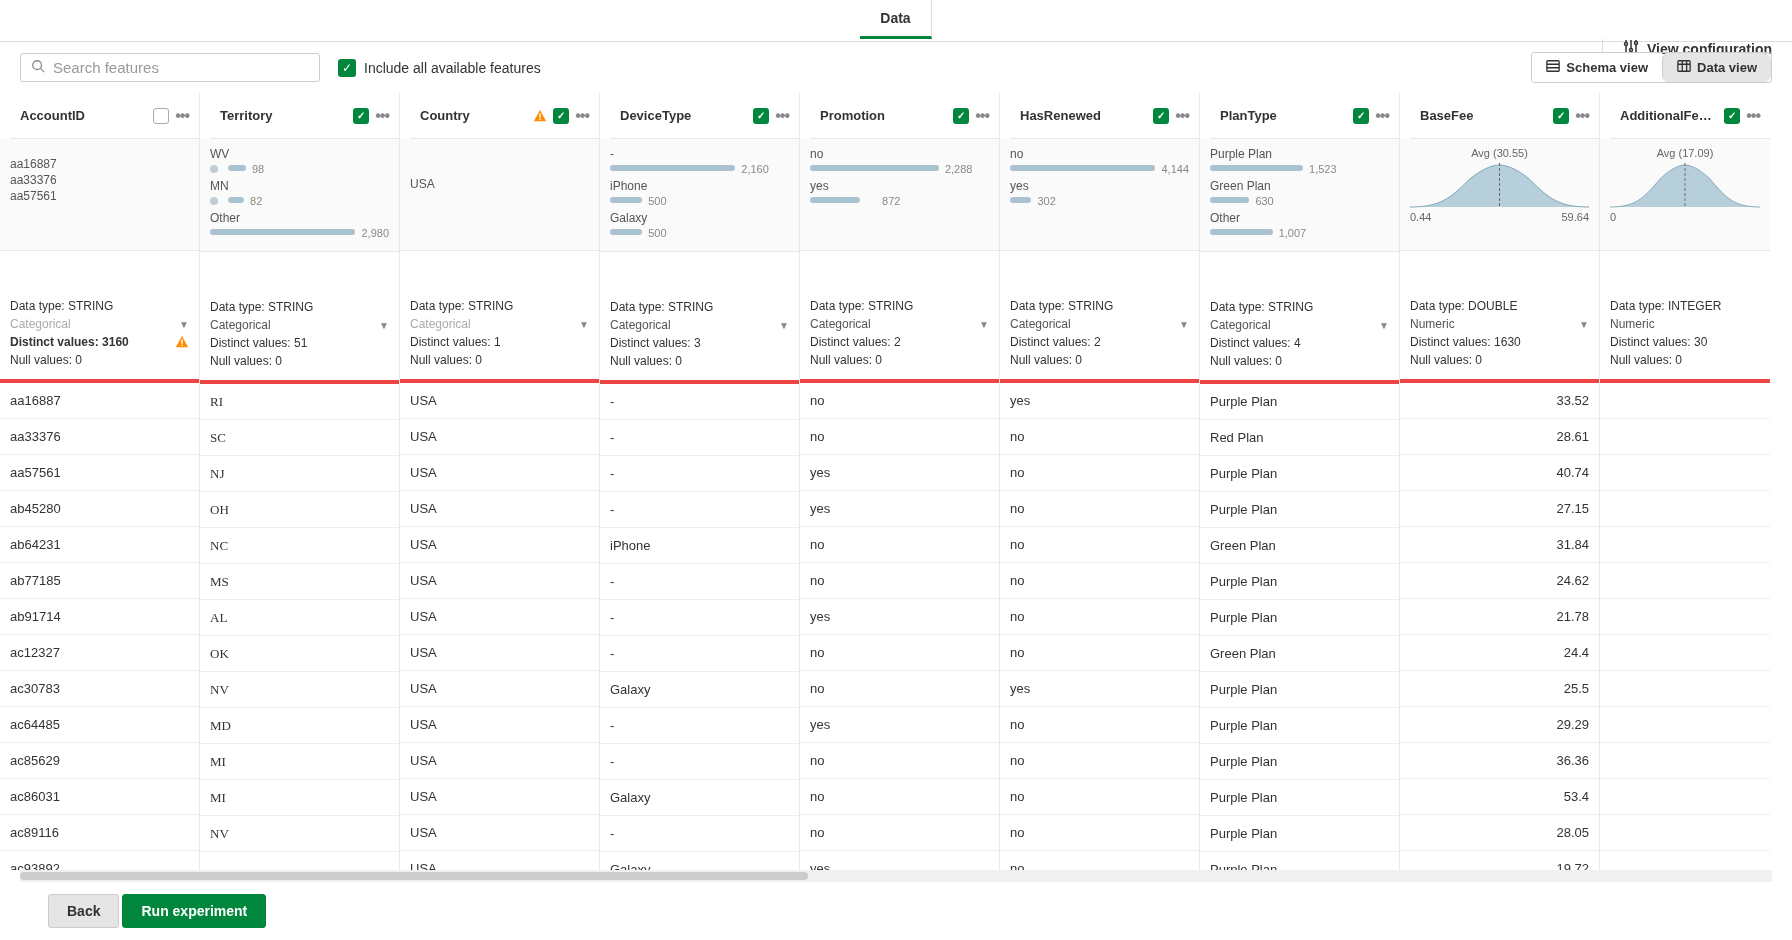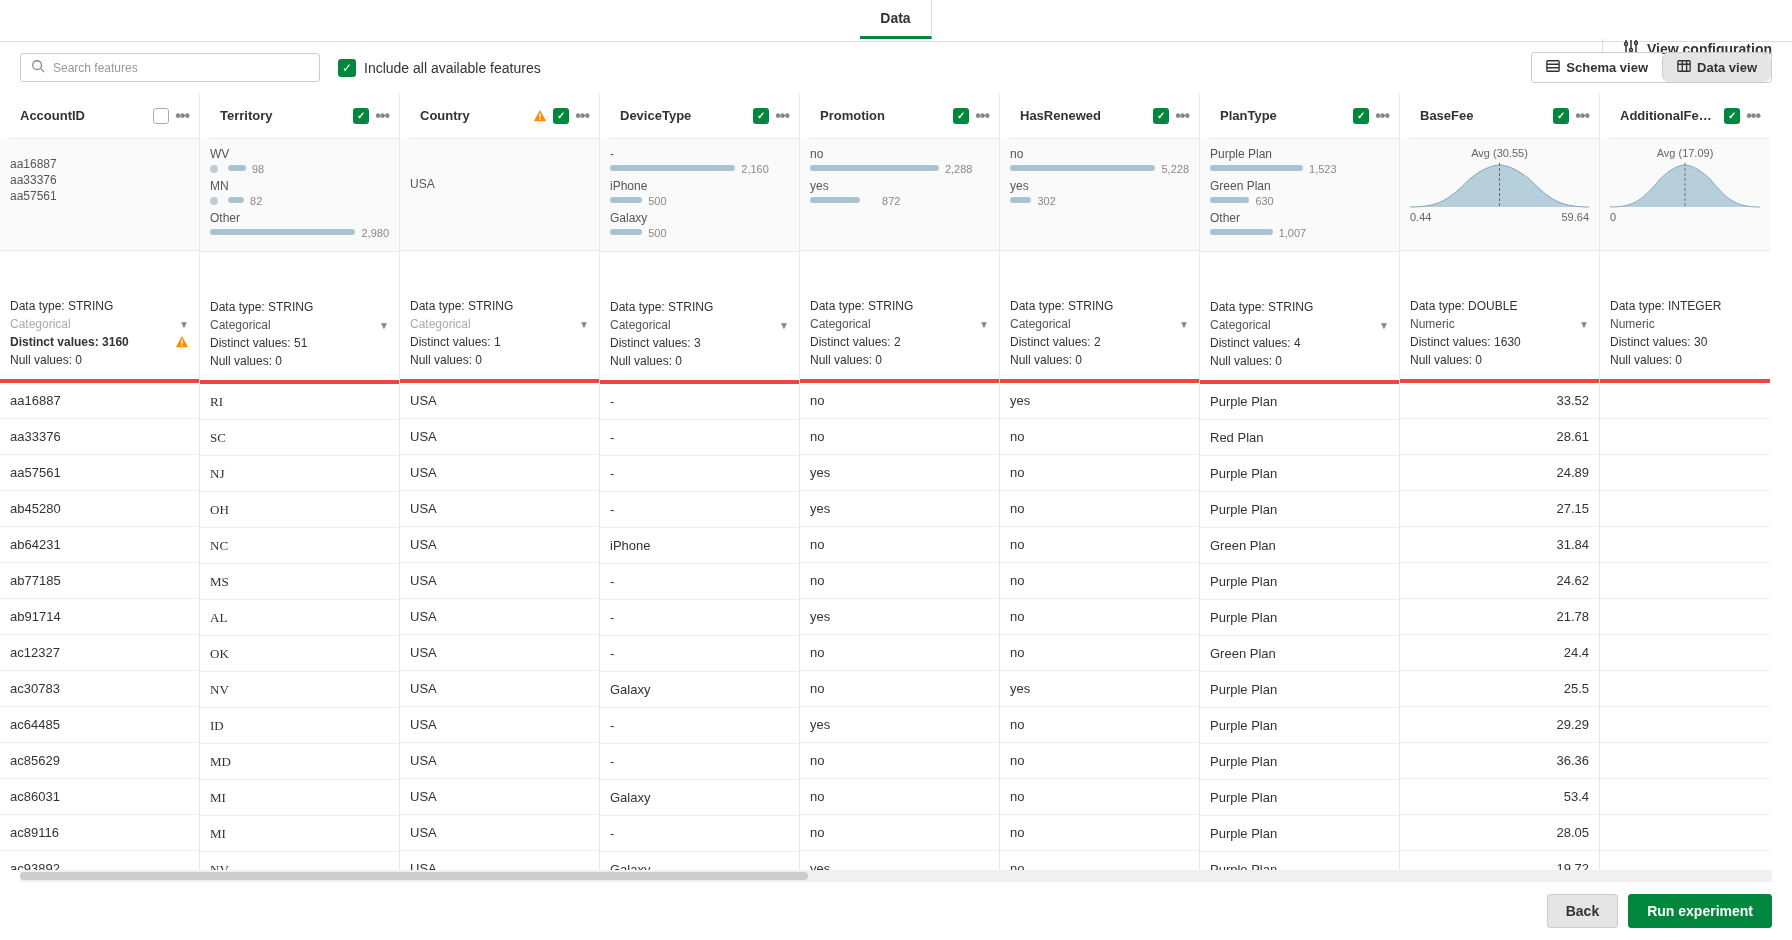--- a/index.html
+++ b/index.html
@@ -8,21 +8,21 @@
 
 
 .top-bar { display: flex; align-items: center; border-bottom: 1px solid #ddd; height: 42px; flex-direction: column; }
 .tab { padding: 10px 20px; font-size: 14px; font-weight: 600; color: #333; border-bottom: 3px solid #00873d; background: #fff; border-right: 1px solid #ddd; }
 .view-config { margin-left: auto; display: flex; align-items: center; gap: 8px; padding: 0 20px; font-size: 14px; font-weight: 600; color: #333; border-left: 1px solid #ddd; height: 100%; }
 .sliders-icon { display: inline-block; }
 
 
 .toolbar { display: flex; align-items: center; padding: 10px 20px; gap: 18px; }
 .search-box { display: flex; align-items: center; border: 1px solid #ccc; border-radius: 3px; padding: 5px 10px; width: 300px; background: #fff; }
-.search-box input { border: none; outline: none; font-size: 12px; width: 100%; color: #be185d; }
+.search-box input { border: none; outline: none; font-size: 15px; width: 100%; color: #be185d; }
 .search-box input::placeholder { color: #999; }
 .search-icon { margin-right: 8px; color: #888; }
 .include-all { display: flex; align-items: center; gap: 8px; font-size: 14px; color: #333; }
 .chk-on { width: 18px; height: 18px; background: #00873d; border-radius: 3px; display: inline-flex; align-items: center; justify-content: center; color: #fff; font-size: 12px; }
 .view-toggle { margin-left: auto; display: flex; border: 1px solid #ccc; border-radius: 3px; overflow: hidden; }
 .view-btn { padding: 6px 14px; display: flex; align-items: center; gap: 6px; font-size: 13px; font-weight: 600; color: #333; background: #fff; border: none; cursor: pointer; }
 .view-btn.active { background: #e5e5e5; border-radius: 7px; }
 .view-btn + .view-btn { border-left: 1px solid #ccc; }
 
 
@@ -62,21 +62,21 @@
 
 .data-body .cell { padding: 8px 10px; height: 36px; border-bottom: 1px solid #eee; font-size: 13px; color: #333; display: flex; align-items: center; }
 .cell.right { justify-content: flex-end; }
 .blue-text { color: #2b5c8a; font-family: Liberation Serif, serif; }
 
 
 .hscroll { height: 12px; background: #f0f0f0; position: relative; margin: 0 20px 0 20px; }
 .hscroll-thumb { position: absolute; top: 2px; left: 0; width: 45%; height: 8px; background: #ccc; border-radius: 4px; }
 
 
-.footer { margin-top: auto; display: flex; justify-content: flex-end; padding: 12px 20px; gap: 10px; margin-left: 28px; }
+.footer { margin-top: auto; display: flex; padding: 12px 20px; gap: 3px; margin-left: 28px; }
 .btn { padding: 8px 18px; border-radius: 3px; font-size: 14px; font-weight: 600; border: 1px solid #ccc; background: #e5e5e5; color: #333; cursor: pointer; }
 .btn.primary { background: #00873d; color: #fff; border-color: #00873d; }
 </style>
 </head>
 <body>
 
 <div class="app">
 
   <div class="top-bar">
     <div class="tab">Data</div>
@@ -233,21 +233,20 @@
           <div class="data-body">
             <div class="cell blue-text">RI</div>
             <div class="cell blue-text">SC</div>
             <div class="cell blue-text">NJ</div>
             <div class="cell blue-text">OH</div>
             <div class="cell blue-text">NC</div>
             <div class="cell blue-text">MS</div>
             <div class="cell blue-text">AL</div>
             <div class="cell blue-text">OK</div>
             <div class="cell blue-text">NV</div>
-            <div class="cell blue-text">ID</div>
             <div class="cell blue-text">MD</div>
             <div class="cell blue-text">MI</div>
             <div class="cell blue-text">MI</div>
             <div class="cell blue-text">NV</div>
           </div>
         </div>
         <div class="col" style="width: 200px;">
           <div class="col-header">
             <span class="col-name">Country</span>
             <span class="warn-icon">
@@ -414,21 +413,21 @@
             <span class="chk-sm chk-green">✓</span>
             <span class="more-icon">•••</span>
           </div>
           <div class="summary">
             <div class="bar-wrap">
         <div class="summary-row">
                 <span class="summary-label">no</span>
               </div>
         <div style="display:flex;align-items:center;gap:6px">
                 <div class="bar" style="width:90%"></div>
-                <span class="summary-count">5,228</span>
+                <span class="summary-count">4,144</span>
               </div>
       </div>
             <div class="bar-wrap">
         <div class="summary-row">
                 <span class="summary-label">yes</span>
               </div>
         <div style="display:flex;align-items:center;gap:6px">
                 <div class="bar" style="width:12%"></div>
                 <span class="summary-count">302</span>
               </div>
@@ -552,21 +551,21 @@
               <span class="chev-down">▼</span>
             </div>
     <div class="meta-row meta-flex">
               <span class="">Distinct values: 1630</span>
             </div>
     <div class="meta-row">Null values: 0</div>
           </div>
           <div class="data-body">
             <div class="cell right">33.52</div>
             <div class="cell right">28.61</div>
-            <div class="cell right">24.89</div>
+            <div class="cell right">40.74</div>
             <div class="cell right">27.15</div>
             <div class="cell right">31.84</div>
             <div class="cell right">24.62</div>
             <div class="cell right">21.78</div>
             <div class="cell right">24.4</div>
             <div class="cell right">25.5</div>
             <div class="cell right">29.29</div>
             <div class="cell right">36.36</div>
             <div class="cell right">53.4</div>
             <div class="cell right">28.05</div>

